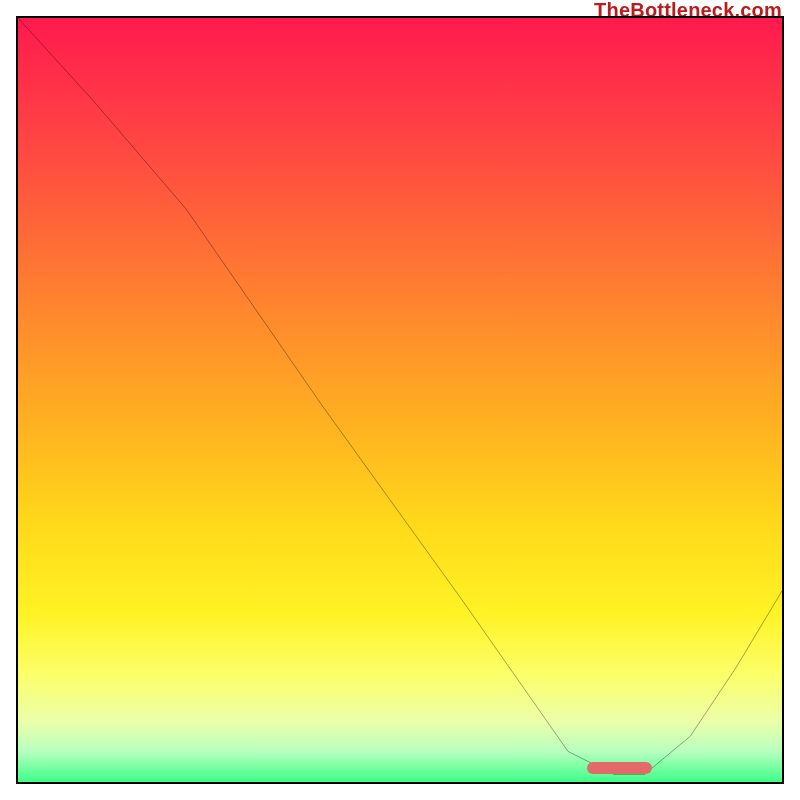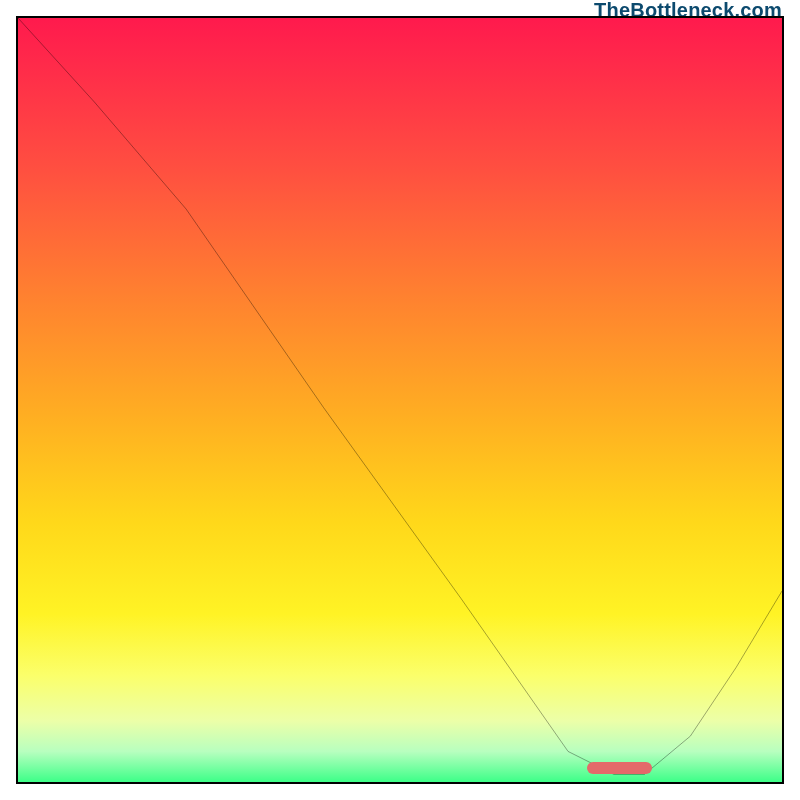--- a/index.html
+++ b/index.html
@@ -48,21 +48,21 @@
     height: 12px;
     border-radius: 6px;
     background: #e46a6a;
   }
   .watermark {
     position: absolute;
     top: -1px;
     right: 18px;
     font-size: 20px;
     font-weight: 600;
-    color: #0c4a6e;
+    color: #b91c1c;
     letter-spacing: 0.2px;
     user-select: none;
   }
 </style>
 </head>
 <body>
 
 <div class="watermark">TheBottleneck.com</div>
 
 <div class="frame">

